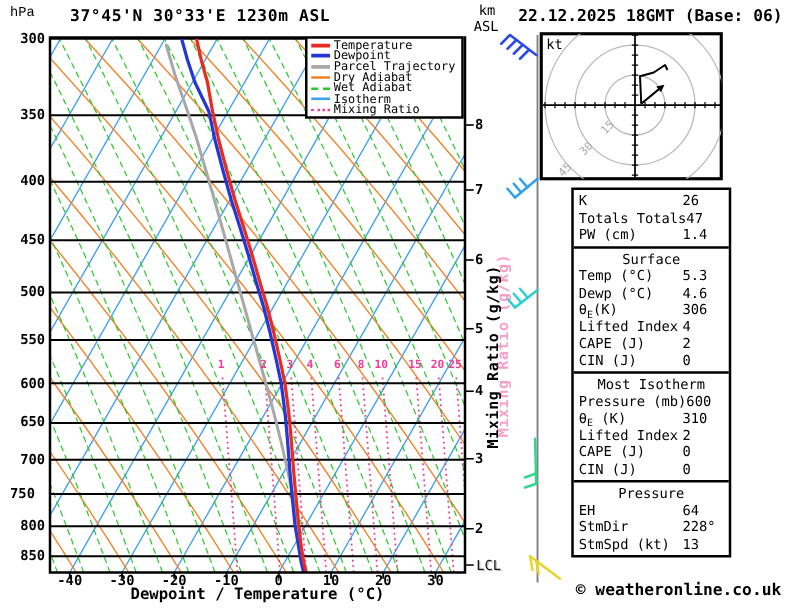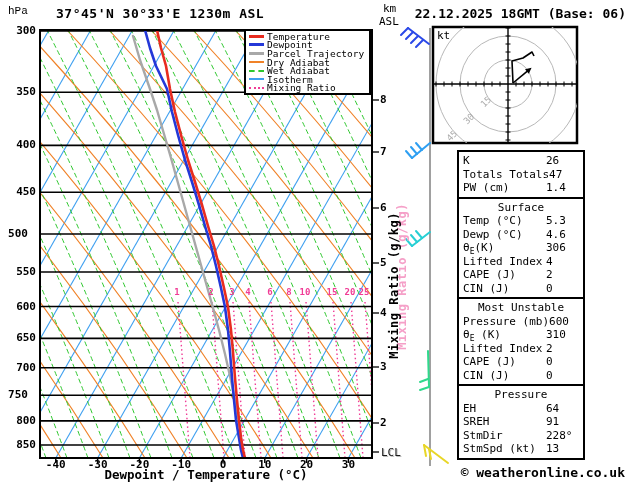--- a/index.html
+++ b/index.html
@@ -316,21 +316,21 @@
         <div class="trow">
           <span class="lbl">CAPE (J)</span>
           <span class="val">2</span>
         </div>
         <div class="trow">
           <span class="lbl">CIN (J)</span>
           <span class="val">0</span>
         </div>
       </div>
       <div class="tsection">
-        <div class="theader">Most Unstable</div>
+        <div class="theader">Most Isotherm</div>
         <div class="trow">
           <span class="lbl">Pressure (mb)</span>
           <span class="val">600</span>
         </div>
         <div class="trow">
           <span class="lbl">θ<sub>E</sub> (K)</span>
           <span class="val">310</span>
         </div>
         <div class="trow">
           <span class="lbl">Lifted Index</span>
@@ -343,41 +343,37 @@
         <div class="trow">
           <span class="lbl">CIN (J)</span>
           <span class="val">0</span>
         </div>
       </div>
       <div class="tsection">
         <div class="theader">Pressure</div>
         <div class="trow">
           <span class="lbl">EH</span>
           <span class="val">64</span>
-        </div>
-        <div class="trow">
-          <span class="lbl">SREH</span>
-          <span class="val">91</span>
         </div>
         <div class="trow">
           <span class="lbl">StmDir</span>
           <span class="val">228°</span>
         </div>
         <div class="trow">
           <span class="lbl">StmSpd (kt)</span>
           <span class="val">13</span>
         </div>
       </div>
     </div>
   <div id="tick-labels">
       <div class="plabel" style="top: 25px;">300</div>
       <div class="plabel" style="top: 86.2782px;">350</div>
       <div class="plabel" style="top: 139.36px;">400</div>
       <div class="plabel" style="top: 186.181px;">450</div>
-      <div class="plabel" style="top: 228.064px; text-align: center;">500</div>
+      <div class="plabel" style="top: 228.064px;">500</div>
       <div class="plabel" style="top: 265.952px;">550</div>
       <div class="plabel" style="top: 300.541px;">600</div>
       <div class="plabel" style="top: 332.359px;">650</div>
       <div class="plabel" style="top: 361.819px;">700</div>
       <div class="plabel" style="top: 389.245px; text-align: center;">750</div>
       <div class="plabel" style="top: 414.9px;">800</div>
       <div class="plabel" style="top: 439px;">850</div>
       <div class="tlabel" style="left: 40.8px;">-40</div>
       <div class="tlabel" style="left: 82.6px;">-30</div>
       <div class="tlabel" style="left: 124.4px;">-20</div>

